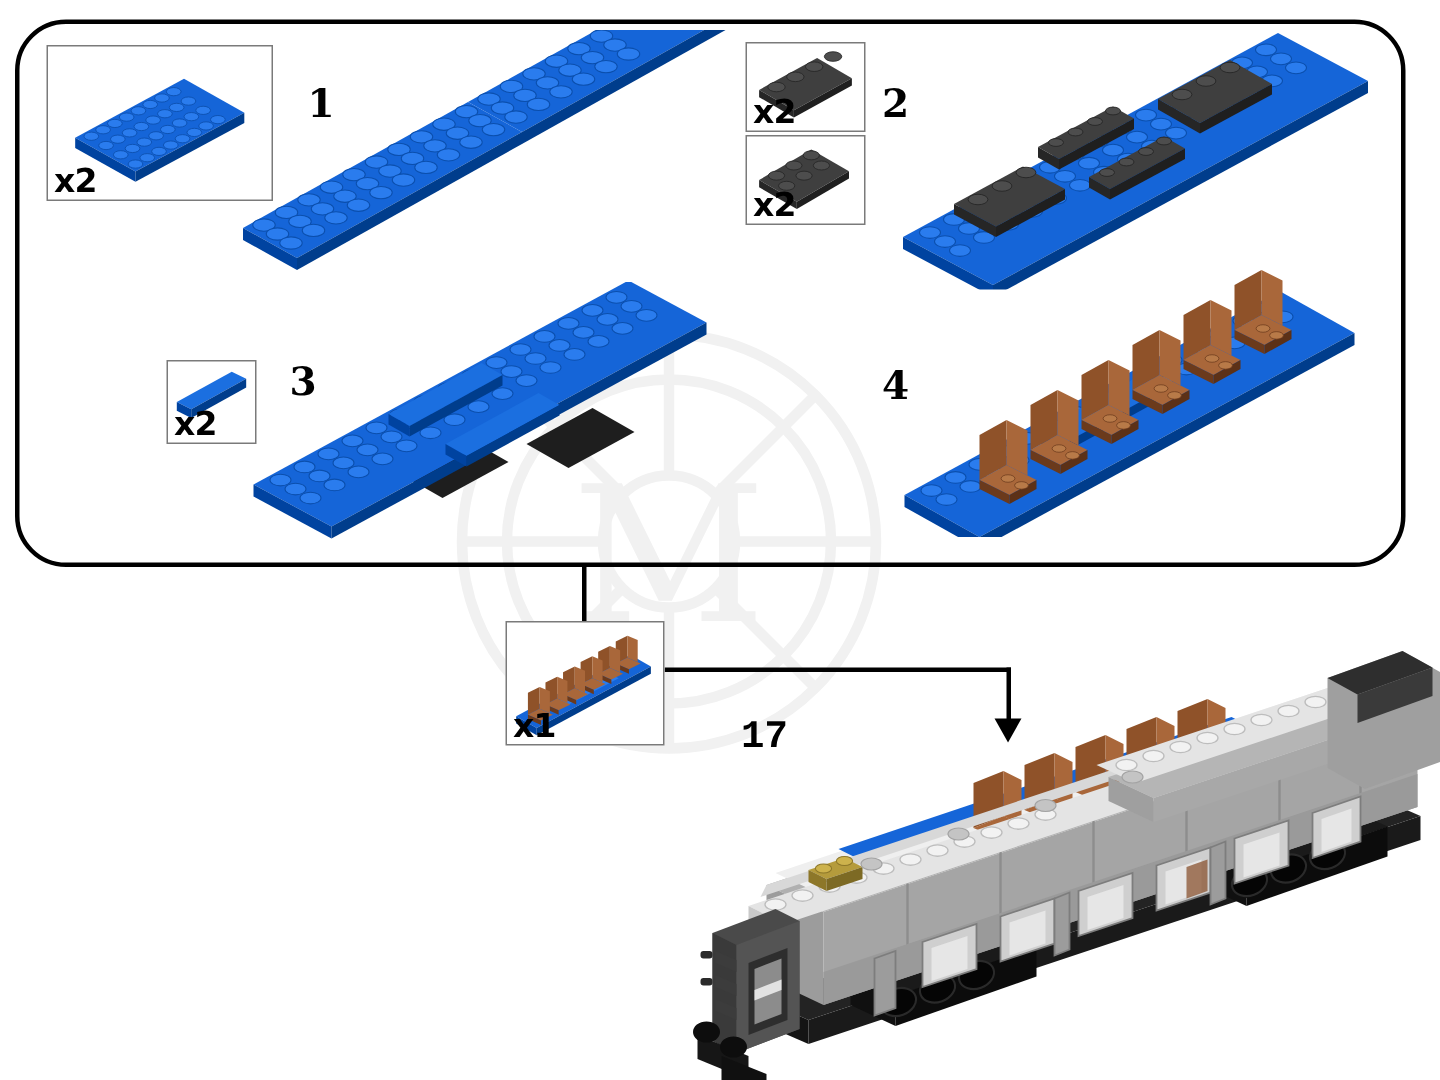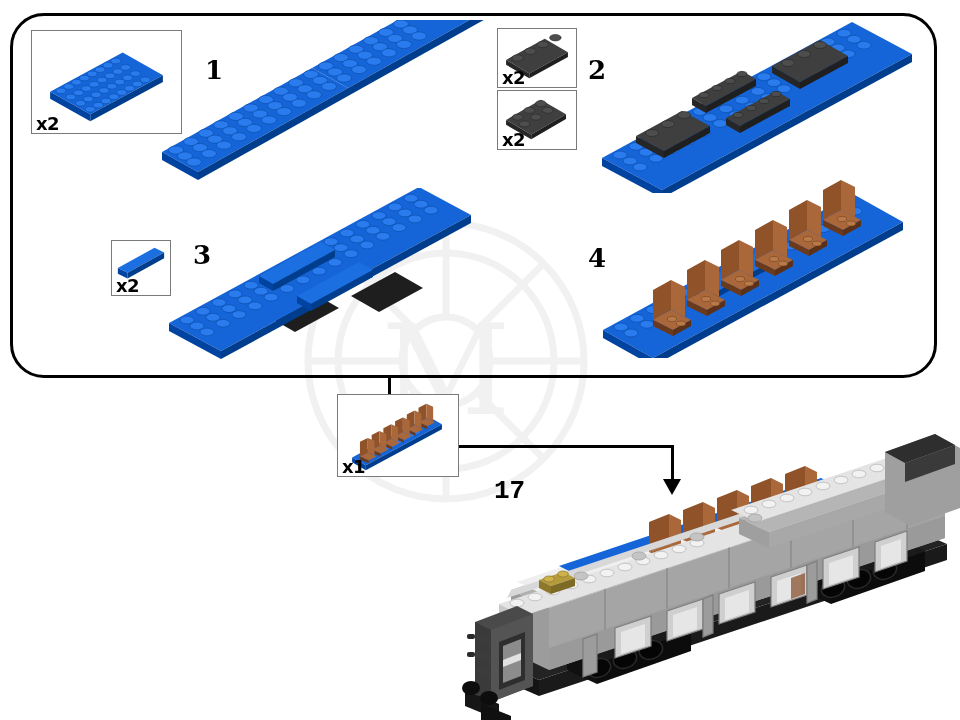--- a/index.html
+++ b/index.html
@@ -38,21 +38,21 @@
     position:absolute;
     border:1.5px solid #7a7a7a;
     background:#ffffff;
     box-sizing:border-box;
   }
   .callout .qty{
     position:absolute;
     left:4px;bottom:0px;
     font-family:"DejaVu Sans", sans-serif;
     font-weight:bold;
-    font-size:18px;
+    font-size:22px;
     color:#000;
     line-height:1;
     letter-spacing:-0.5px;
   }
   .callout .art{position:absolute;left:0;top:0;width:100%;height:100%;}
 
   
   .step-num{
     position:absolute;
     font-family:"DejaVu Serif", serif;
@@ -584,21 +584,21 @@
   </div>
 
   <div class="conn conn-v" style="left:388px;top:378px;width:3px;height:37px;"></div>
 
   <div class="conn conn-h" style="left:443px;top:445px;width:231px;height:3px;"></div>
 
   <div class="conn conn-v" style="left:671px;top:445px;width:3px;height:37px;"></div>
 
   <div class="arrow-head" style="left:663px;top:479px;"></div>
 
-  <div class="callout" style="left:337px;top:394px;width:122px;height:83px;">
+  <div class="callout" style="left:337px;top:414px;width:106px;height:83px;">
     <svg class="art" viewBox="0 0 106 83" xmlns="http://www.w3.org/2000/svg">
 
       <polygon points="6,64 84,22 98,30 20,72" fill="#1565d8"></polygon>
       <polygon points="6,64 20,72 20,77 6,69" fill="#0043a0"></polygon>
       <polygon points="20,72 98,30 98,35 20,77" fill="#003d8c"></polygon>
 
       <polygon points="34,54 70,35 76,38 40,57" fill="#2a7cee"></polygon>
 
       <g>
         <g>

